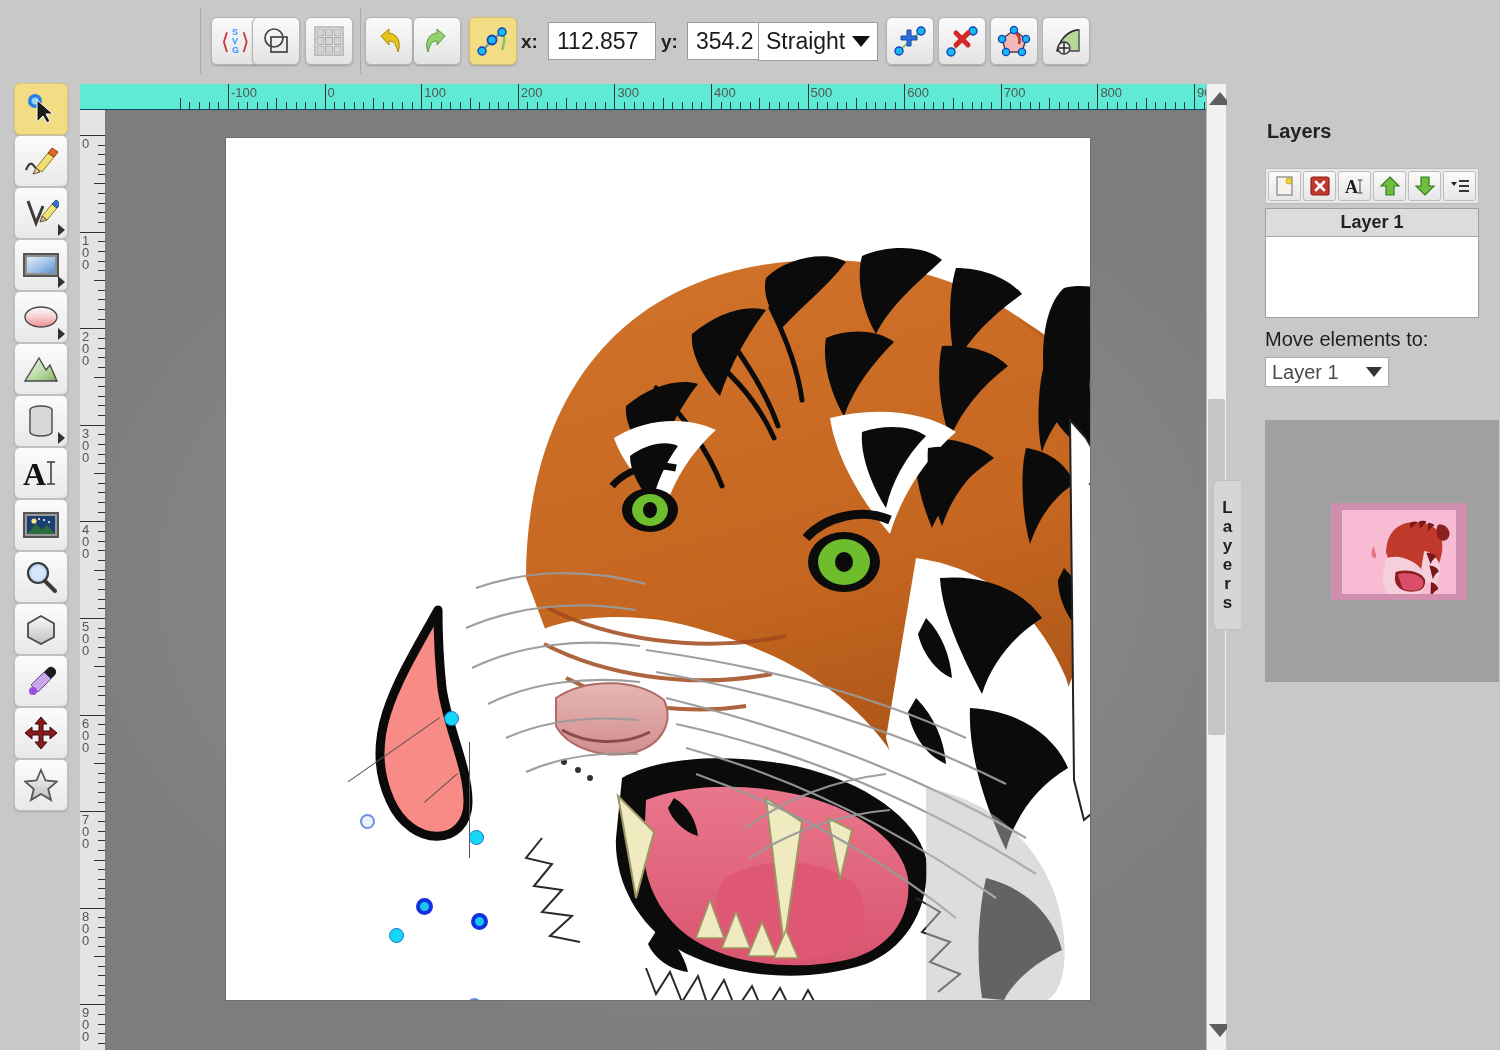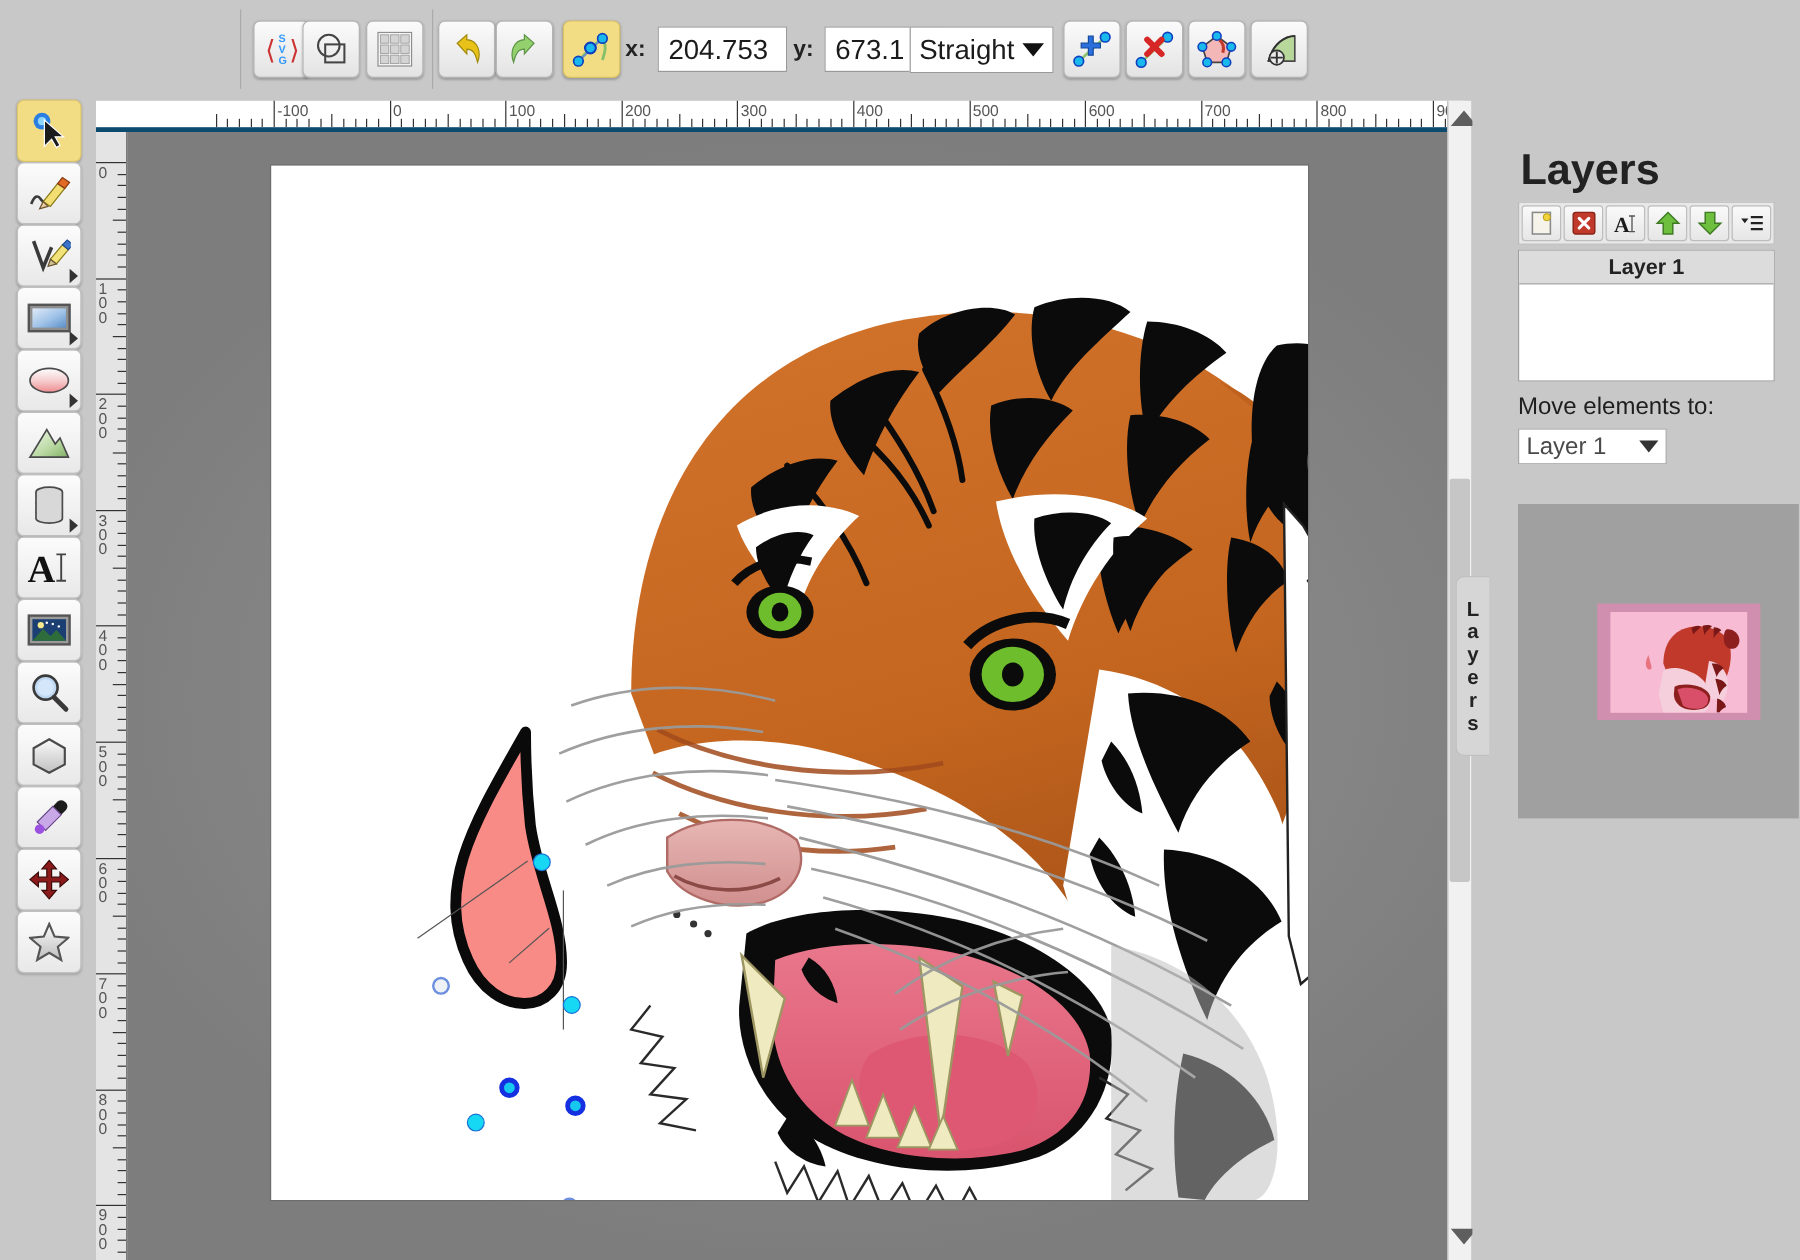--- a/index.html
+++ b/index.html
@@ -60,21 +60,21 @@
     border:1px solid #c0c0c0; border-radius:6px;
     box-shadow:0 1px 2px rgba(0,0,0,.18);
     display:flex; align-items:center; justify-content:center;
   }
   .ltool.sel { background:#f2dd85; border-color:#ddc56f; }
   .flyout { position:absolute; right:2px; bottom:2px; width:0;height:0;
             border-top:6px solid transparent;border-bottom:6px solid transparent;border-left:7px solid #333; }
 
   
   #hruler { position:absolute; left:80px; top:84px; width:1140px; height:26px;
-            background:#ffffff; border-bottom:4px solid #0c4a6e; overflow:hidden;text-align:center; }
+            background:#5eead4; border-bottom:1px solid #0c4a6e; overflow:hidden;text-align:center; }
   #vruler { position:absolute; left:80px; top:110px; width:26px; height:940px;
             background:#e4e4e4; border-right:1px solid #7a7a7a; overflow:hidden; }
   .tickH { position:absolute; bottom:0; width:1px; background:#333; }
   .tickV { position:absolute; right:0; height:1px; background:#333; }
   .rlblH { position:absolute; top:1px; font-size:13px; color:#555; font-family:"Liberation Sans",sans-serif; }
   .rlblV { position:absolute; left:2px; font-size:13px; color:#555; width:12px;
            line-height:12px; word-break:break-all; text-align:left; }
 
   
   #canvaswrap { position:absolute; left:106px; top:110px; width:1114px; height:940px; overflow:hidden;
@@ -94,21 +94,21 @@
 
   
   #vscroll { position:absolute; left:1206px; top:84px; width:20px; height:966px; background:#f1f1f1; border-left:1px solid #b9b9b9;}
   #vthumb { position:absolute; left:1px; top:315px; width:17px; height:336px; background:#c6c6c6; border-radius:2px;}
   .sarrow { position:absolute; left:1209px; width:0;height:0;border-left:11px solid transparent;border-right:11px solid transparent;}
   #sup { top:92px; border-bottom:13px solid #5e5e5e; }
   #sdn { top:1024px; border-top:13px solid #5e5e5e; }
 
   
   #rightpanel { position:absolute; left:1227px; top:0; width:273px; height:1050px; background:#c8c8c8; }
-  #layers-title { position:absolute; left:40px; top:120px; font-size:36px; font-weight:bold; color:#222; }
+  #layers-title { position:absolute; left:40px; top:120px; font-size:20px; font-weight:bold; color:#222; }
   #layerbtns { position:absolute; left:38px; top:168px; width:214px; height:36px;
                background:#e8e8e8; border:1px solid #bcbcbc; display:flex; align-items:center; padding:2px; gap:2px;}
   .lbtn { width:33px; height:30px; background:linear-gradient(#fafafa,#e6e6e6); border:1px solid #bdbdbd;
           border-radius:3px; display:flex; align-items:center; justify-content:center; }
   #layerlist { position:absolute; left:38px; top:208px; width:214px; height:110px;
                background:#fff; border:1px solid #9f9f9f; }
   #layerhdr { height:28px; background:#dcdcdc; border-bottom:1px solid #a8a8a8;
               display:flex; align-items:center; justify-content:center;
               font-size:18px; font-weight:bold; color:#222; }
   #move-label { position:absolute; left:38px; top:328px; font-size:20px; color:#1e1e1e; }
@@ -187,23 +187,23 @@
       <svg width="34" height="34" viewBox="0 0 34 34">
         <path d="M6 27 L16 16 L26 8 C30 14 28 20 26 26" fill="none" stroke="#86c06a" stroke-width="2.4"></path>
         <path d="M6 27 L26 8" stroke="#6b8fc9" stroke-width="1.6" fill="none"></path>
         <circle cx="26" cy="8" r="4" fill="#19b9ee" stroke="#1040c0" stroke-width="1.4"></circle>
         <circle cx="16" cy="16" r="4.5" fill="#19b9ee" stroke="#1040c0" stroke-width="1.8"></circle>
         <circle cx="6" cy="27" r="4" fill="#19b9ee" stroke="#1040c0" stroke-width="1.4"></circle>
       </svg>
     </div>
 
     <span class="flbl" style="left:521px">x:</span>
-    <div class="fld" style="left:548px; width:108px">204.753</div>
+    <div class="fld" style="left:548px; width:108px">112.857</div>
     <span class="flbl" style="left:661px">y:</span>
-    <div class="fld" style="left:687px; width:100px">673.1</div>
+    <div class="fld" style="left:687px; width:100px">354.2</div>
 
     <div id="seg-select">
       <span>Straight</span>
       <span class="caret"></span>
     </div>
 
     <div class="tbtn" style="left:886px">
       <svg width="34" height="34" viewBox="0 0 34 34">
         <path d="M6 27 L28 7" stroke="#8fc46f" stroke-width="2.2" fill="none"></path>
         <circle cx="28" cy="7" r="4" fill="#19b9ee" stroke="#1040c0" stroke-width="1.4"></circle>

